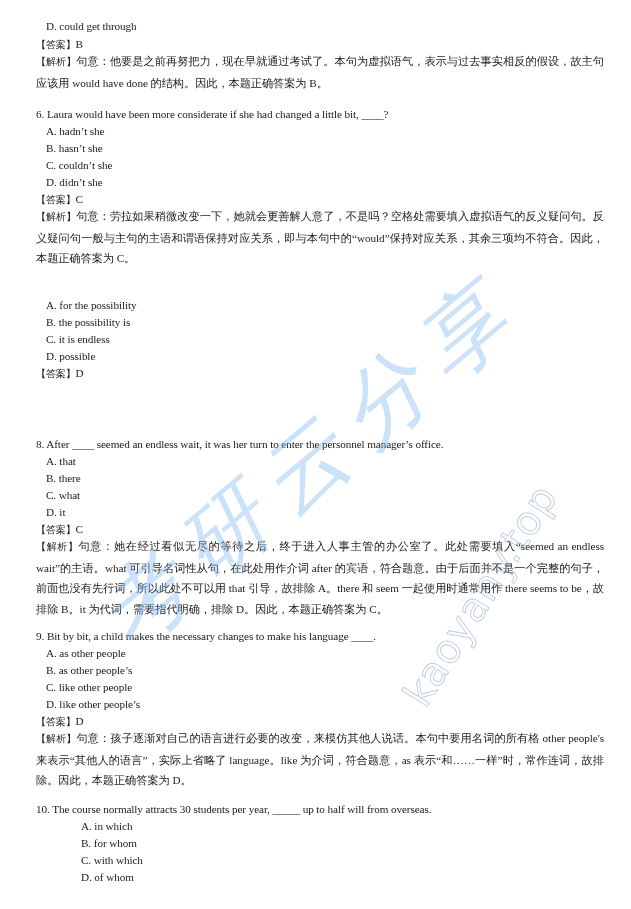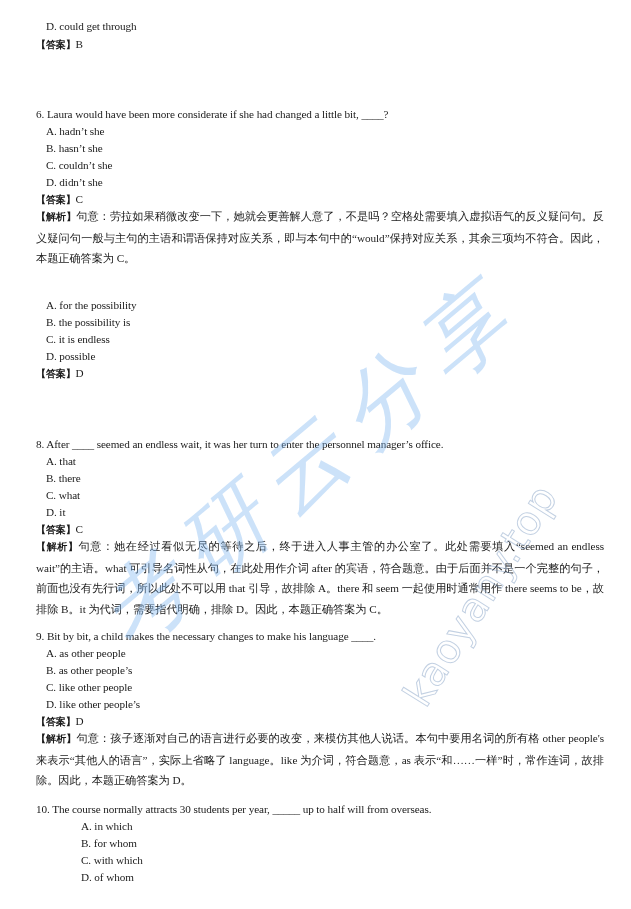--- a/index.html
+++ b/index.html
@@ -13,21 +13,21 @@
       position: absolute; left: 32px; font-size: 11.2px; line-height: 17px;
       white-space: nowrap; letter-spacing: -0.1px;
     }
     .opt { left: 42px; }
     .opt10 { left: 48px; margin-left: 29px; }
     .para {
       position: absolute; left: 32px; width: 568px;
       font-size: 11.2px; line-height: 20.5px; text-align: justify;
       text-align-last: left; letter-spacing: -0.05px;
     }
-    .bracket { font-family: "DejaVu Sans", sans-serif; font-weight: bold; font-size: 10px; }
+    .bracket { font-family: "DejaVu Sans", sans-serif; font-weight: normal; font-size: 10px; }
     .watermark { position: absolute; pointer-events: none; z-index: 2; }
     .wm-cn {
       left: 70px; top: 250px; transform: rotate(-40deg); transform-origin: left top;
       font-family: "DejaVu Serif", serif; font-size: 86px; font-style: italic;
       color: rgba(120, 180, 240, 0.38); letter-spacing: 18px; white-space: nowrap;
       top: 585px;
     }
     .wm-url {
       left: 390px; top: 690px; transform: rotate(-58deg); transform-origin: left top;
       font-family: "DejaVu Sans", sans-serif; font-size: 40px;
@@ -35,20 +35,21 @@
       white-space: nowrap; letter-spacing: 1px;
     }
   </style>
 </head>
 <body>
 
 <div class="page">
 
   <div class="line opt" style="top:18px">D. could get through</div>
   <div class="line" style="top:36px"><span class="bracket">【答案】</span><span>B</span></div>
+  <div class="para" style="top:51px"><span class="bracket">【解析】</span><span>句意：他要是之前再努把力，现在早就通过考试了。本句为虚拟语气，表示与过去事实相反的假设，故主句应该用 would have done 的结构。因此，本题正确答案为 B。</span></div>
 
   <div class="line" style="top:106px">6. Laura would have been more considerate if she had changed a little  bit, ____?</div>
   <div class="line opt" style="top:123px">A. hadn’t she</div>
   <div class="line opt" style="top:140px">B. hasn’t she</div>
   <div class="line opt" style="top:157px">C. couldn’t she</div>
   <div class="line opt" style="top:174px">D. didn’t she</div>
   <div class="line" style="top:191px"><span class="bracket">【答案】</span><span>C</span></div>
   <div class="para" style="top:206px"><span class="bracket">【解析】</span><span>句意：劳拉如果稍微改变一下，她就会更善解人意了，不是吗？空格处需要填入虚拟语气的反义疑问句。反义疑问句一般与主句的主语和谓语保持对应关系，即与本句中的“would”保持对应关系，其余三项均不符合。因此，本题正确答案为 C。</span></div>
 
   <div class="line opt" style="top:297px">A. for the possibility</div>

